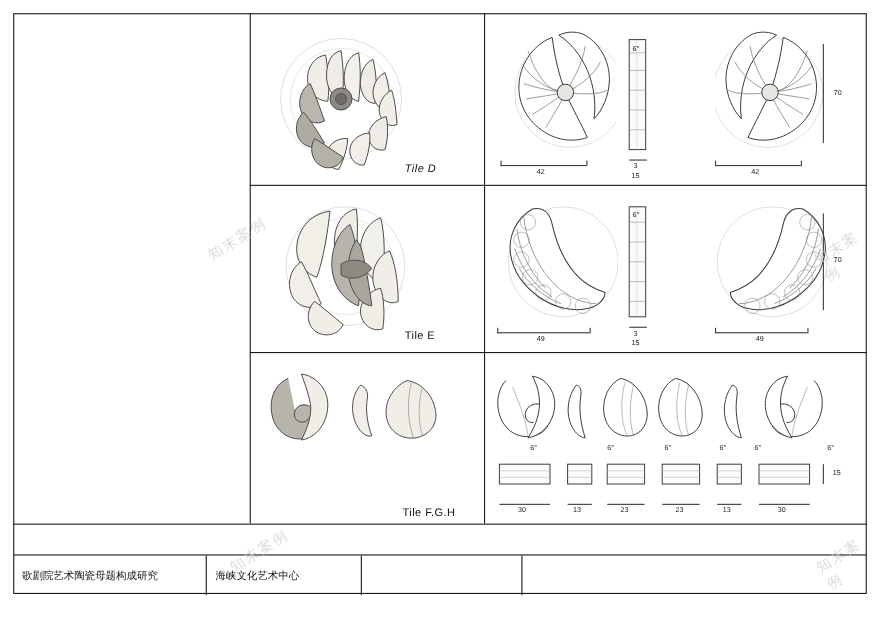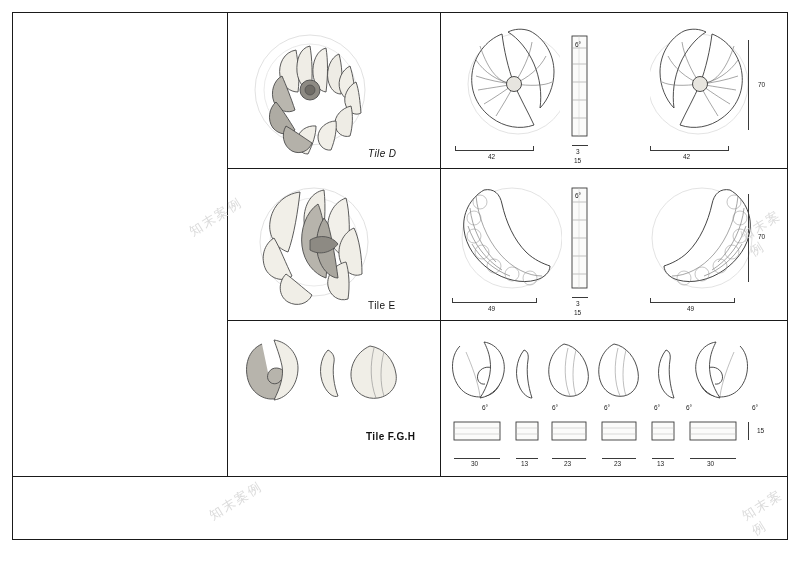--- a/index.html
+++ b/index.html
@@ -239,21 +239,21 @@
       <g stroke="#4a4a4a" stroke-width="0.9">
         <path d="M88 12 C80 20 78 36 84 48 C88 56 94 60 98 58 C94 48 92 34 94 24 C95 18 92 14 88 12 Z" fill="#f0eee7"></path>
       </g>
       <g stroke="#4a4a4a" stroke-width="0.9">
         <path d="M130 8 C116 14 108 30 112 44 C115 55 126 62 138 60 C150 58 158 48 156 36 C154 22 144 10 130 8 Z" fill="#f0eee7"></path>
         <path d="M134 10 C130 26 130 44 136 60" fill="none" stroke="#8a8a8a" stroke-width="0.6"></path>
         <path d="M144 14 C140 28 140 46 144 58" fill="none" stroke="#8a8a8a" stroke-width="0.6"></path>
       </g>
     </svg>
 
-    <span class="panel-label" style="left:366px;top:431px;font-weight:bold;">Tile F.G.H</span>
+    <span class="panel-label" style="left:366px;top:461px;">Tile F.G.H</span>
 
     <svg style="position:absolute;left:450px;top:338px;" width="300" height="64" viewBox="0 0 300 64">
       <g fill="#ffffff" stroke="#3a3a3a" stroke-width="0.9">
         <path d="M10 8 C0 18 0 38 10 50 C18 60 34 62 44 54 C52 47 52 36 44 31 C38 27 30 30 28 36 C26 42 30 47 35 46"></path>
         <path d="M34 4 C48 6 56 20 54 34 C52 48 42 58 30 60 C38 48 42 34 40 22 C39 14 36 8 34 4 Z"></path>
         <path d="M74 12 C66 22 64 38 70 50 C73 56 78 60 82 60 C78 48 76 34 78 22 C79 16 77 13 74 12 Z"></path>
         <path d="M114 6 C102 12 96 28 100 42 C103 53 113 60 124 58 C134 56 140 46 138 34 C136 20 126 8 114 6 Z"></path>
         <path d="M164 6 C152 12 146 28 150 42 C153 53 163 60 174 58 C184 56 190 46 188 34 C186 20 176 8 164 6 Z"></path>
         <path d="M216 12 C208 22 206 38 212 50 C215 56 220 60 224 60 C220 48 218 34 220 22 C221 16 219 13 216 12 Z"></path>
         <path d="M290 8 C300 18 300 38 290 50 C282 60 266 62 256 54 C248 47 248 36 256 31 C262 27 270 30 272 36 C274 42 270 47 265 46"></path>
@@ -316,19 +316,28 @@
     <div class="dimline" style="left:652px;top:458px;width:22px;"></div>
     <span class="dim" style="left:657px;top:460px;">13</span>
 
     <div class="dimline" style="left:690px;top:458px;width:46px;"></div>
     <span class="dim" style="left:707px;top:460px;">30</span>
 
     <div class="dimlinev" style="left:748px;top:422px;height:18px;"></div>
     <span class="dim" style="left:757px;top:427px;">15</span>
   </div>
 
+  <div class="titleblock">
+    <div class="tb-cell" style="left:0;width:175px;">歌剧院艺术陶瓷母题构成研究</div>
+    <div class="tb-sep" style="left:175px;"></div>
+    <div class="tb-cell" style="left:176px;width:140px;">海峡文化艺术中心</div>
+    <div class="tb-sep" style="left:316px;"></div>
+    <div class="tb-cell" style="left:317px;width:145px;"></div>
+    <div class="tb-sep" style="left:462px;"></div>
+    <div class="tb-cell" style="left:463px;width:312px;"></div>
+  </div>
 
   <span class="wm" style="left:186px;top:208px;">知末案例</span>
   <span class="wm" style="left:742px;top:212px;">知末案例</span>
   <span class="wm" style="left:206px;top:492px;">知末案例</span>
   <span class="wm" style="left:744px;top:492px;">知末案例</span>
 
 </div>
 
 </body></html>

